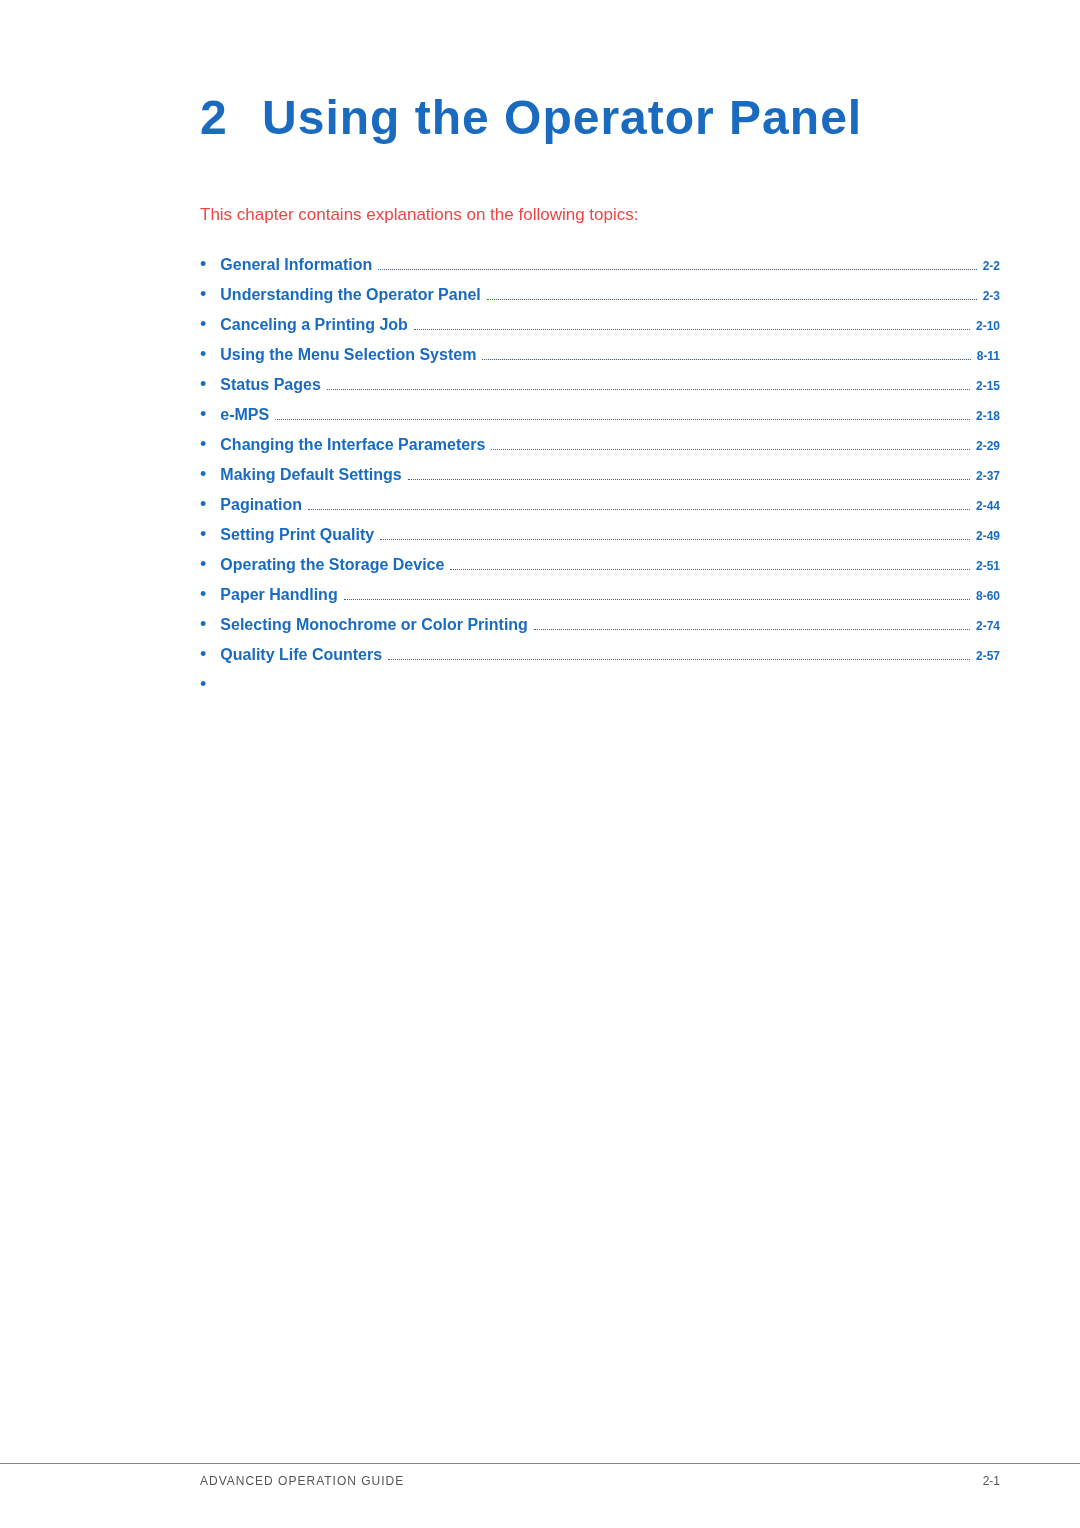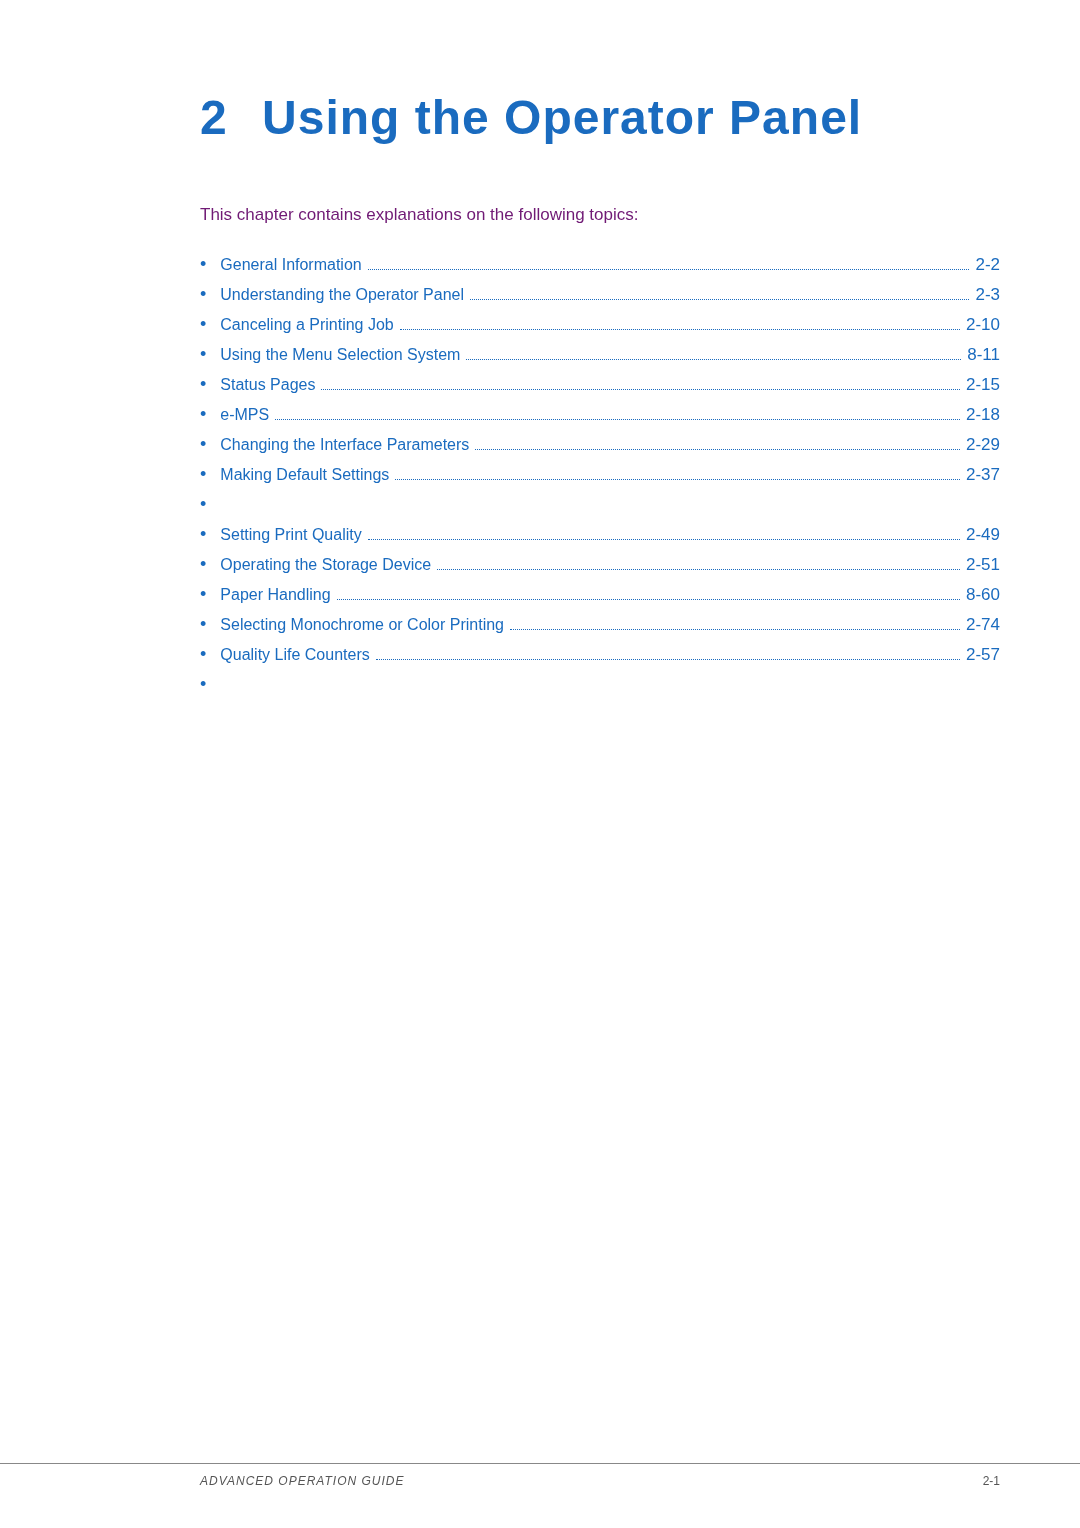--- a/index.html
+++ b/index.html
@@ -31,21 +31,21 @@
       margin-bottom: 60px;
       padding-top: 30px;
       letter-spacing: 1px;
     }
 
     .chapter-number {
       margin-right: 20px;
     }
 
     .intro-text {
-      color: #701a75;
+      color: #ef4444;
       font-size: 17px;
       margin-bottom: 28px;
       margin-top: 20px;
     }
 
     .toc-list {
       list-style: none;
       padding: 0;
       margin: 0;
     }
@@ -63,58 +63,58 @@
       font-size: 18px;
       margin-right: 14px;
       flex-shrink: 0;
       margin-top: 1px;
     }
 
     .toc-entry {
       display: flex;
       width: 100%;
       align-items: baseline;
+      font-weight: bold;
     }
 
     .toc-label {
       color: #1a6bbf;
       white-space: nowrap;
       font-size: 16px;
     }
 
     .toc-dots {
       flex: 1;
       border-bottom: 1px dotted #1a6bbf;
       margin: 0 6px;
       margin-bottom: 3px;
     }
 
     .toc-page {
       color: #1a6bbf;
       white-space: nowrap;
-      font-size: 17px;
+      font-size: 12px;
     }
 
     .footer {
       position: absolute;
       bottom: 40px;
       left: 0;
       right: 0;
       display: flex;
       justify-content: space-between;
       align-items: center;
       padding: 0 80px 0 200px;
       border-top: 1px solid #888;
       padding-top: 10px;
     }
 
     .footer-left {
       font-size: 12px;
       color: #555;
-      font-style: italic;
       letter-spacing: 1px;
     }
 
     .footer-right {
       font-size: 12px;
       color: #555;
       text-align: right;
     }
   </style>
 </head>
@@ -189,20 +189,25 @@
       <li>
         <span class="bullet">•</span>
         <div class="toc-entry">
           <span class="toc-label">Making Default Settings</span>
           <span class="toc-dots"></span>
           <span class="toc-page">2-37</span>
         </div>
       </li>
       <li>
         <span class="bullet">•</span>
+        <div class="toc-entry">
+          <span class="toc-label">Pagination</span>
+          <span class="toc-dots"></span>
+          <span class="toc-page">2-44</span>
+        </div>
       </li>
       <li>
         <span class="bullet">•</span>
         <div class="toc-entry">
           <span class="toc-label">Setting Print Quality</span>
           <span class="toc-dots"></span>
           <span class="toc-page">2-49</span>
         </div>
       </li>
       <li>

